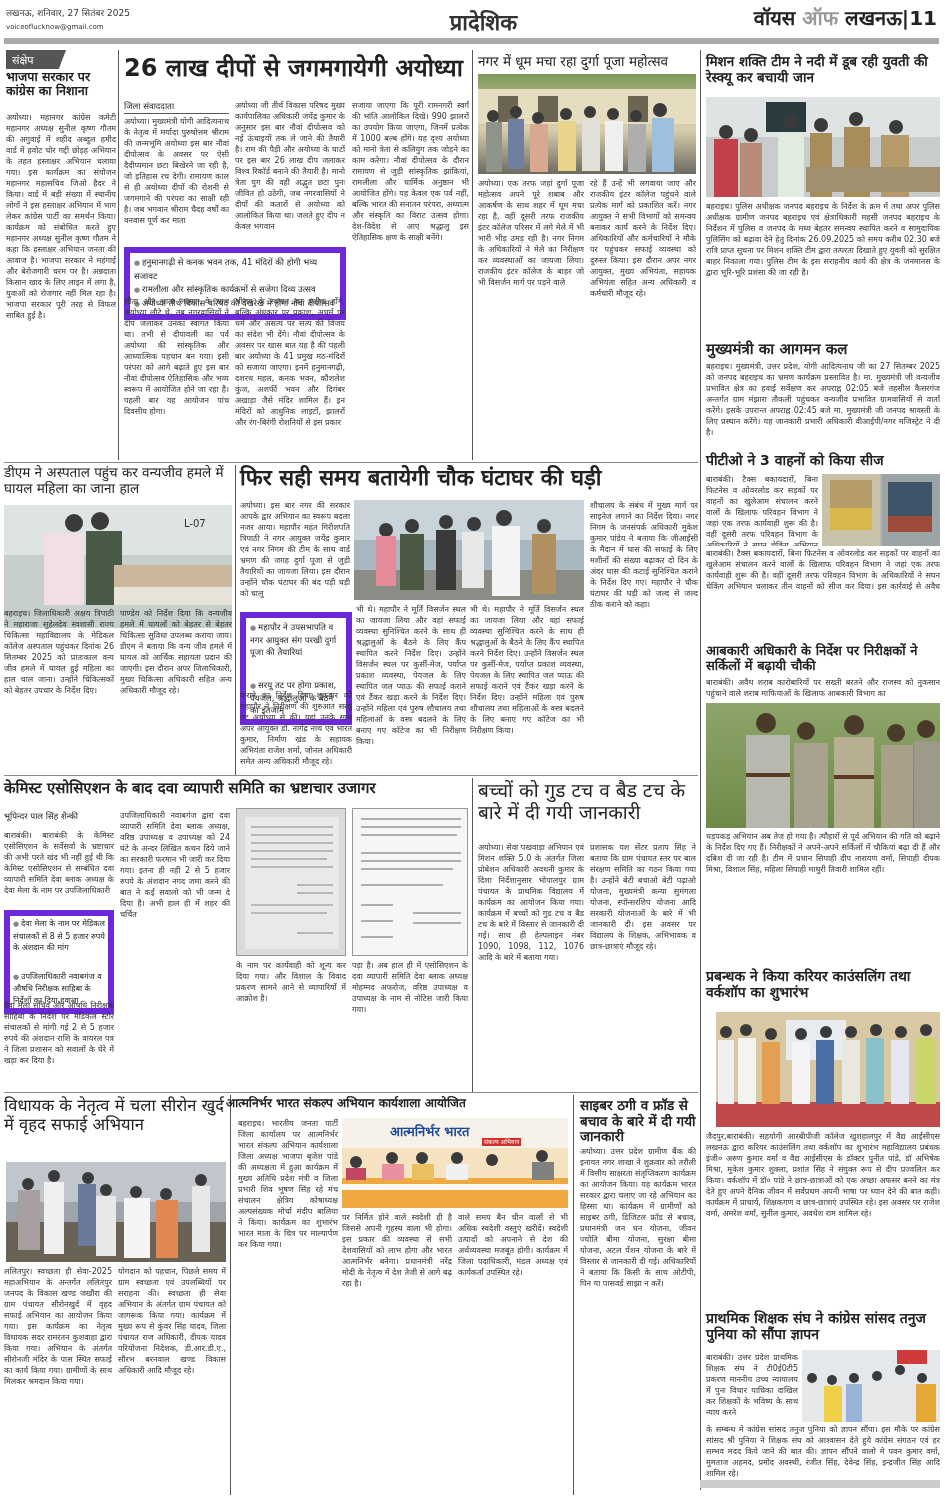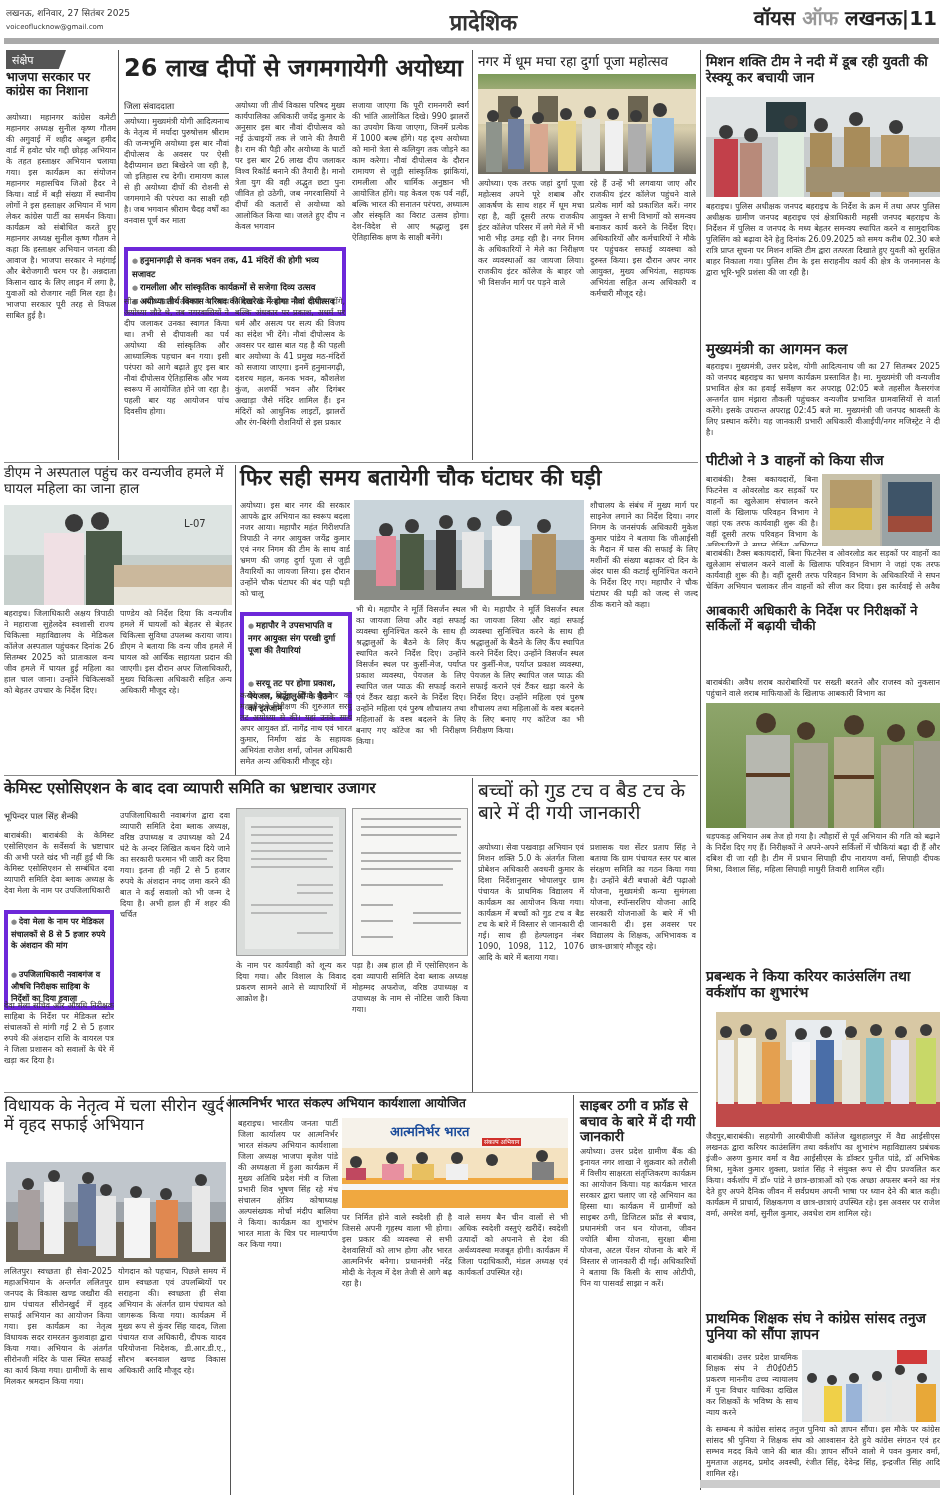--- a/index.html
+++ b/index.html
@@ -9,21 +9,21 @@
 .mast-left .email{font-size:7px}
 .mast-center{left:11px;width:945px;top:6px;text-align:center;font-size:22px;font-weight:bold;color:#333}
 .mast-right{right:8px;top:4px;font-size:20px;font-weight:bold;color:#222}
 .mast-right .mid{color:#999}
 .rule{left:4px;top:38px;width:935px;height:6px;background:#aaa}
 .vline{background:#555;width:1px}
 .hline{background:#888;height:1px}
 .headline{font-weight:bold;color:#222;line-height:1.15}
 .body-text{font-size:8px;line-height:11px;color:#333;text-align:justify;overflow:hidden}
 .photo{overflow:hidden}
-.bullet-box{border:4px solid #6d28d9;padding:3px 4px;font-size:9.5px;font-weight:bold;line-height:14px;color:#222;background:#fff}
+.bullet-box{border:6px solid #6d28d9;padding:3px 4px;font-size:9.5px;font-weight:normal;line-height:14px;color:#222;background:#fff}
 .bullet-box div::before{content:"●";color:#888;font-size:7px;margin-right:2px}
 .sankshep{background:#555;color:#fff;font-size:11px;padding:2px 6px;clip-path:polygon(0 0,100% 0,88% 100%,0 100%)}
 .byline{font-size:8.5px;border-bottom:1px solid #555;padding-bottom:2px;color:#222}
 .footer-bar{left:700px;top:1480px;width:240px;height:8px;background:#ccc}
 </style>
 </head>
 <body>
 
 <div class="abs mast-left">
   <div>लखनऊ, शनिवार, 27 सितंबर 2025</div>
@@ -122,21 +122,21 @@
     <rect x="8" y="6" width="42" height="28" fill="#b59b6a"></rect>
     <rect x="8" y="34" width="42" height="22" fill="#d8b84a"></rect>
     <rect x="60" y="0" width="58" height="72" fill="#9aa3a5"></rect>
     <rect x="66" y="8" width="44" height="34" fill="#3e5468"></rect>
     <rect x="66" y="42" width="44" height="16" fill="#9e4b3a"></rect>
   </svg>
 </div>
 <div class="abs body-text" style="left:706px;top:474px;width:112px;height:72px">बाराबंकी। टैक्स बकायदारों, बिना फिटनेस व ओवरलोड कर सड़कों पर वाहनों का खुलेआम संचालन करने वालों के खिलाफ परिवहन विभाग ने जहां एक तरफ कार्यवाही शुरू की है। वहीं दूसरी तरफ परिवहन विभाग के अधिकारियों ने सघन चेकिंग अभियान चलाकर तीन वाहनों को सीज कर दिया। इस कार्रवाई से अवैध वाहन संचालकों में हड़कंप मचा हुआ है। अधिकारियों ने बताया कि अभियान आगे भी जारी रहेगा।</div>
 <div class="abs body-text" style="left:706px;top:548px;width:234px;height:44px">बाराबंकी। टैक्स बकायदारों, बिना फिटनेस व ओवरलोड कर सड़कों पर वाहनों का खुलेआम संचालन करने वालों के खिलाफ परिवहन विभाग ने जहां एक तरफ कार्यवाही शुरू की है। वहीं दूसरी तरफ परिवहन विभाग के अधिकारियों ने सघन चेकिंग अभियान चलाकर तीन वाहनों को सीज कर दिया। इस कार्रवाई से अवैध वाहन संचालकों में हड़कंप मचा हुआ है। अधिकारियों ने बताया कि अभियान आगे भी जारी रहेगा।</div>
 
-<div class="abs headline" style="left:706px;top:604px;width:236px;font-size:13px">आबकारी अधिकारी के निर्देश पर निरीक्षकों ने सर्किलों में बढ़ायी चौकी</div>
+<div class="abs headline" style="left:706px;top:644px;width:236px;font-size:13px">आबकारी अधिकारी के निर्देश पर निरीक्षकों ने सर्किलों में बढ़ायी चौकी</div>
 <div class="abs body-text" style="left:706px;top:677px;width:234px;height:24px">बाराबंकी। अवैध शराब कारोबारियों पर सख्ती बरतने और राजस्व को नुकसान पहुंचाने वाले शराब माफियाओं के खिलाफ आबकारी विभाग का</div>
 <div class="abs photo" style="left:706px;top:703px;width:234px;height:125px;background:linear-gradient(180deg,#8ea56b,#6f8a48)">
   <svg width="234" height="125">
     <g fill="#4a3a2a">
         <circle cx="60" cy="20" r="10"></circle>
         <circle cx="100" cy="28" r="9"></circle>
         <circle cx="148" cy="22" r="10"></circle>
         <circle cx="190" cy="30" r="9"></circle>
         <circle cx="220" cy="26" r="9"></circle>
       </g>
@@ -205,21 +205,21 @@
 <div class="abs footer-bar"></div>
 
 <div class="abs hline" style="left:4px;top:462px;width:694px"></div>
 <div class="abs hline" style="left:4px;top:775px;width:694px"></div>
 <div class="abs hline" style="left:4px;top:1092px;width:694px"></div>
 <div class="abs vline" style="left:235px;top:465px;height:310px"></div>
 <div class="abs vline" style="left:472px;top:778px;height:314px"></div>
 <div class="abs vline" style="left:230px;top:1095px;height:400px"></div>
 
 <div class="abs headline" style="left:4px;top:465px;width:228px;font-size:13.5px;font-weight:normal">डीएम ने अस्पताल पहुंच कर वन्यजीव हमले में घायल महिला का जाना हाल</div>
-<div class="abs photo" style="left:4px;top:505px;width:228px;height:100px;background:#c6cfcc">
+<div class="abs photo" style="left:4px;top:505px;width:228px;height:123px;background:#c6cfcc">
   <svg width="228" height="100">
     <rect x="0" y="0" width="228" height="50" fill="#dde4e2"></rect>
     <text x="180" y="22" font-size="10" fill="#333" font-family="DejaVu Sans, sans-serif">L-07</text>
     <g fill="#3a3a3a">
         <circle cx="70" cy="18" r="9"></circle>
         <circle cx="96" cy="16" r="9"></circle>
       </g>
     <rect x="40" y="28" width="40" height="72" fill="#f0e0e4"></rect>
     <rect x="82" y="26" width="36" height="74" fill="#4a5a48"></rect>
     <rect x="110" y="60" width="118" height="30" fill="#cbb89c"></rect>

